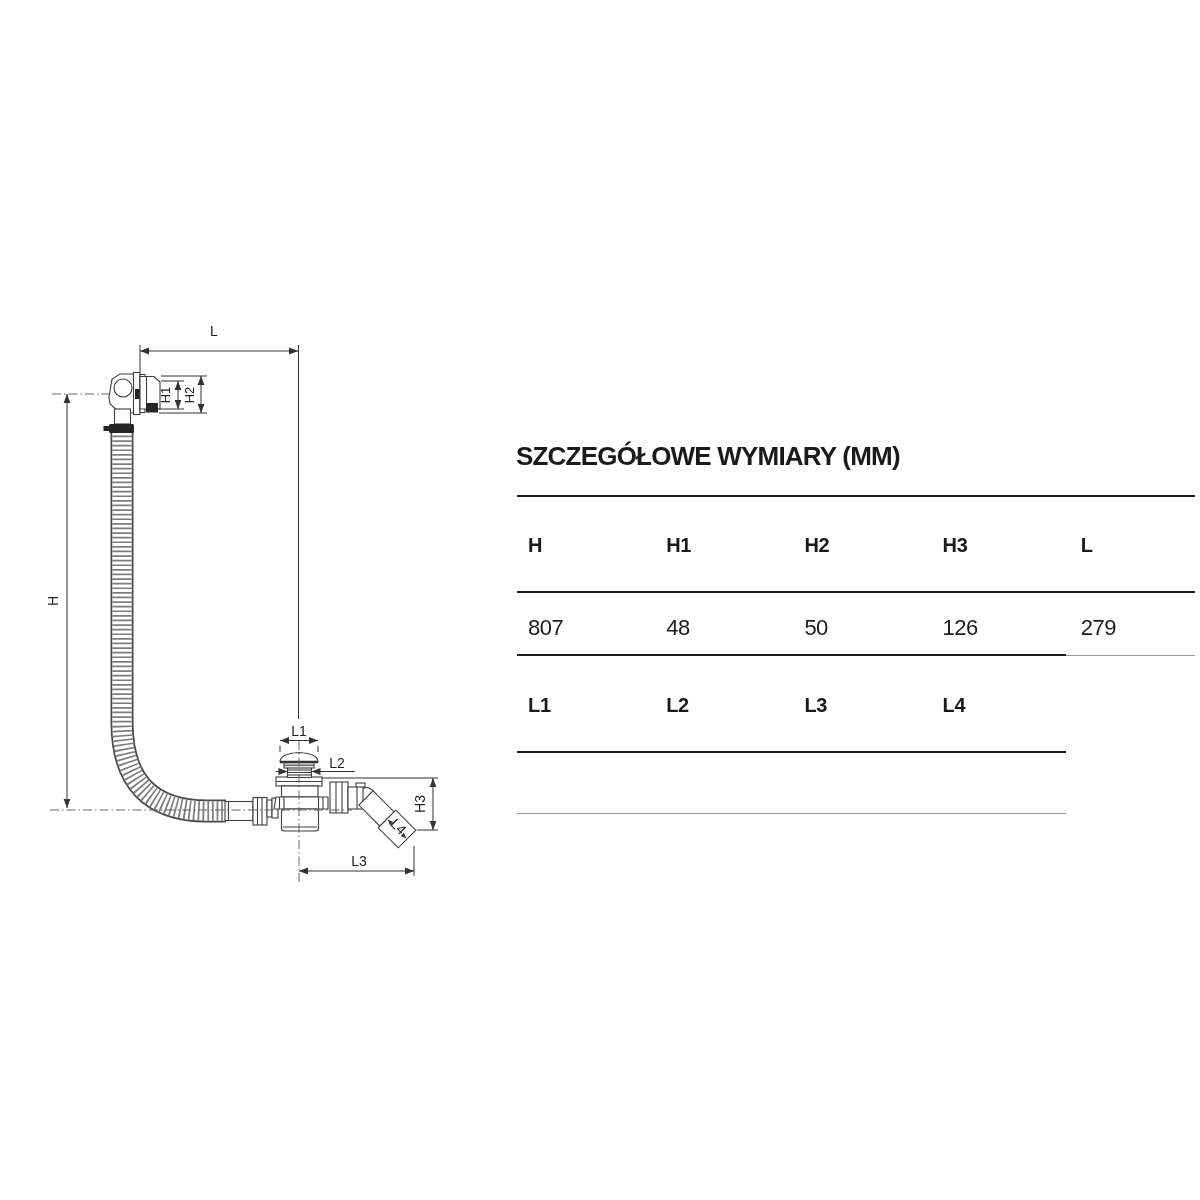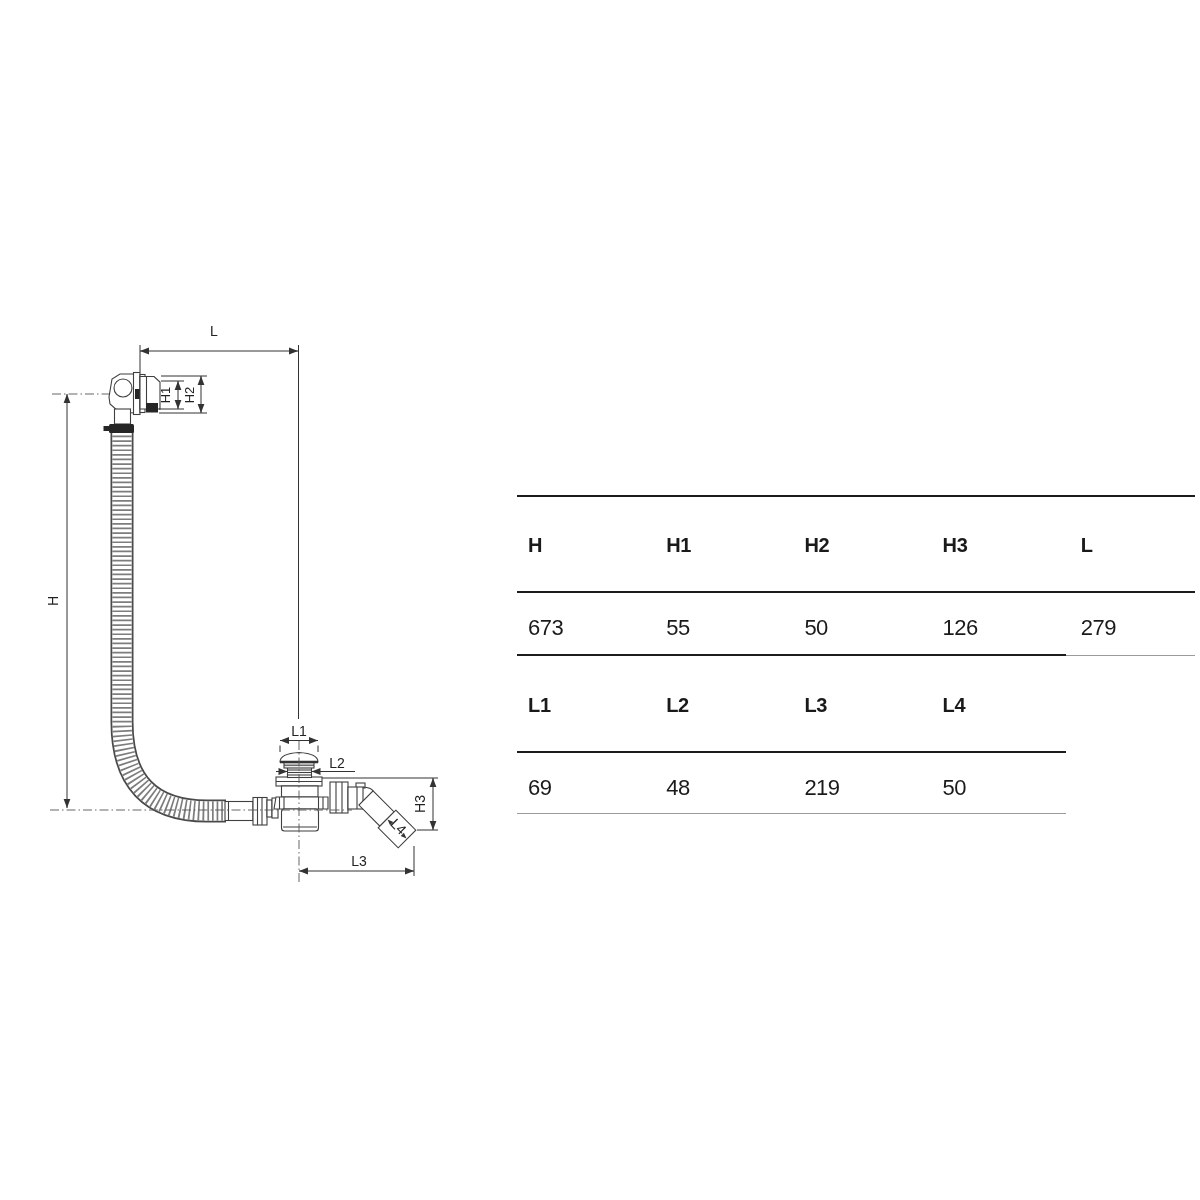--- a/index.html
+++ b/index.html
@@ -160,55 +160,50 @@
       <text class="dimtxt" transform="translate(425,804) rotate(-90)" text-anchor="middle">H3</text>
     </g>
 
     <g>
       <line class="dim" x1="414" y1="846" x2="414" y2="876"></line>
       <line class="dim" x1="299" y1="871" x2="414" y2="871" marker-start="url(#arr)" marker-end="url(#arr)"></line>
       <text class="dimtxt" x="359" y="866" text-anchor="middle">L3</text>
     </g>
   </svg>
 
+  <div class="section-title">SZCZEGÓŁOWE WYMIARY (MM)</div>
 
   <div class="t-rule" style="left:517px;top:495px;width:678px;"></div>
 
   <div class="t-row cols5 t-head" style="top:534px;">
     <div class="cell">H</div>
     <div class="cell">H1</div>
     <div class="cell">H2</div>
     <div class="cell">H3</div>
     <div class="cell">L</div>
   </div>
 
   <div class="t-rule" style="left:517px;top:591px;width:678px;"></div>
 
   <div class="t-row cols5 t-val" style="top:615px;">
-    <div class="cell">673</div>
-    <div class="cell">55</div>
+    <div class="cell">807</div>
+    <div class="cell">48</div>
     <div class="cell">50</div>
     <div class="cell">126</div>
     <div class="cell">279</div>
   </div>
 
   <div class="t-rule" style="left:517px;top:654px;width:549px;"></div>
   <div class="t-rule-thin" style="left:1066px;top:655px;width:129px;"></div>
 
   <div class="t-row cols4 t-head" style="top:694px;">
     <div class="cell">L1</div>
     <div class="cell">L2</div>
     <div class="cell">L3</div>
     <div class="cell">L4</div>
   </div>
 
   <div class="t-rule" style="left:517px;top:751px;width:549px;"></div>
 
-  <div class="t-row cols4 t-val" style="top:775px;">
-    <div class="cell">69</div>
-    <div class="cell">48</div>
-    <div class="cell">219</div>
-    <div class="cell">50</div>
-  </div>
 
   <div class="t-rule-thin" style="left:517px;top:813px;width:549px;"></div>
 
 </div>
 
 </body></html>

